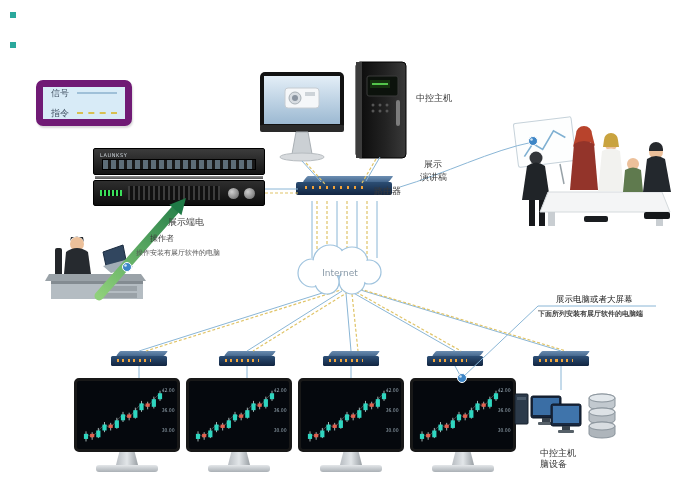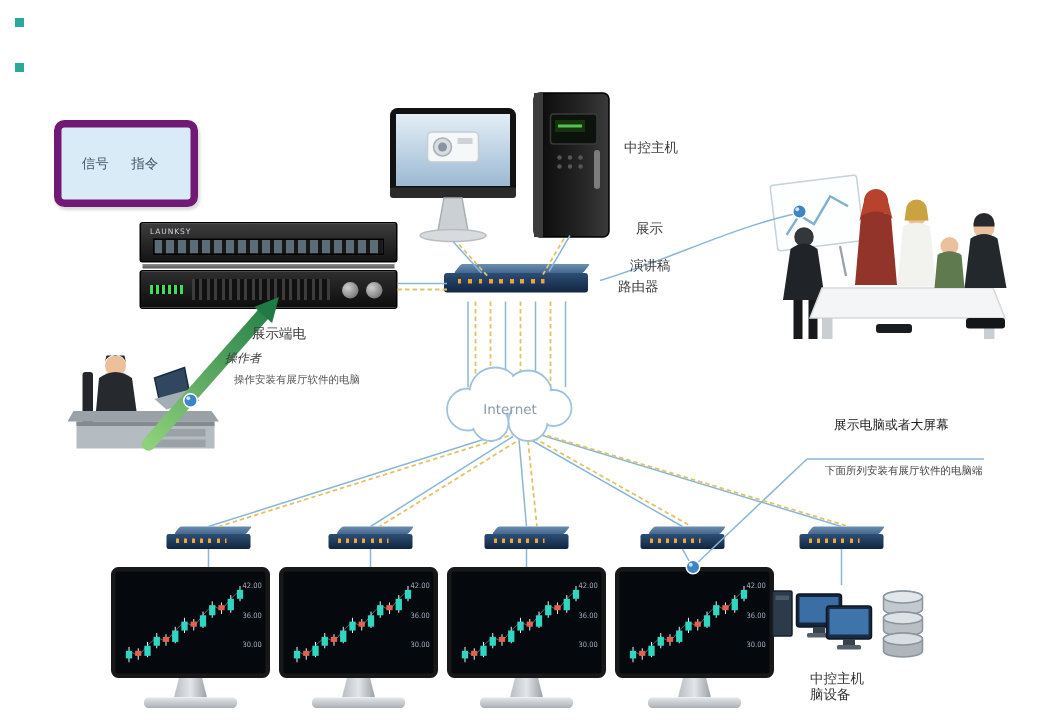--- a/index.html
+++ b/index.html
@@ -1,28 +1,28 @@
 <!DOCTYPE html>
 <html><head>
 <meta charset="utf-8">
 <style>
   html,body{margin:0;padding:0;background:#fff;}
   body{font-family:"DejaVu Sans",sans-serif;}
   .canvas{position:relative;width:691px;height:483px;background:#ffffff;overflow:hidden;}
   .dev{position:absolute;z-index:2;}
   .lbl{position:absolute;z-index:4;font-size:9px;color:#3a3a3a;white-space:nowrap;}
-  .lbl.small{font-size:7px;color:#555;margin-left:20px;}
+  .lbl.small{font-size:7px;color:#555;}
   #wires{position:absolute;left:0;top:0;z-index:3;pointer-events:none;}
   .sig{stroke:#8ab6d6;stroke-width:1;fill:none;}
   .cmd{stroke:#e0c468;stroke-width:1.2;fill:none;stroke-dasharray:3 2;}
 
   
-  .legend{position:absolute;left:36px;top:80px;width:96px;height:58px;background:#d8ebf7;
-    border:5px solid #701a75;border-radius:7px;box-shadow:1px 2px 2px rgba(0,0,0,.15);
-    z-index:2;display:flex;flex-direction:row;justify-content:center;gap:7px;padding:4px 8px;box-sizing:border-box;}
+  .legend{position:absolute;left:36px;top:80px;width:96px;height:46px;background:#d8ebf7;
+    border:7px solid #701a75;border-radius:7px;box-shadow:1px 2px 2px rgba(0,0,0,.15);
+    z-index:2;display:flex;flex-direction:column;justify-content:center;gap:7px;padding:4px 8px;box-sizing:border-box;}
   .legend-row{display:flex;align-items:center;gap:8px;}
   .legend-label{font-size:9px;color:#456;}
   .legend-line{flex:1;height:0;}
   .legend-line.solid{border-top:2px solid #9fc0d8;}
   .legend-line.dashed{border-top:2px dashed #d8c050;}
 
   
   .rack{left:93px;top:148px;width:172px;height:64px;}
   .rack-u1{height:27px;background:linear-gradient(180deg,#3c3c3c,#141414);border:1px solid #000;border-radius:2px;position:relative;box-sizing:border-box;}
   .rack-brand{position:absolute;left:6px;top:3px;font-size:5px;color:#cfd6dc;letter-spacing:.6px;}
@@ -49,22 +49,22 @@
   .sr-leds{position:absolute;left:6px;top:3px;width:34px;height:2.5px;background:repeating-linear-gradient(90deg,#f0a43a 0 2px,transparent 2px 5.5px);}
 
   
   .bmonitor{position:absolute;top:378px;width:106px;z-index:2;}
   .bm-screen{height:74px;background:#05080d;border:3px solid #181818;border-radius:5px;box-sizing:border-box;padding:2px;}
   .candle-chart{width:100%;height:100%;display:block;}
   .bm-neck{width:22px;height:13px;margin:0 auto;background:linear-gradient(90deg,#b8bdc2,#e2e6e9,#9aa0a5);
     clip-path:polygon(15% 0,85% 0,100% 100%,0 100%);}
   .bm-base{width:62px;height:7px;margin:0 auto;background:linear-gradient(180deg,#e4e7ea,#aab0b5);border-radius:3px;}
 
-  .display-title{position:absolute;left:556px;top:278px;z-index:4;font-size:8.5px;color:#222;white-space:nowrap;}
-  .display-note{position:absolute;left:550px;top:309px;z-index:4;font-size:7px;color:#444;white-space:nowrap;}
+  .display-title{position:absolute;left:556px;top:294px;z-index:4;font-size:8.5px;color:#222;white-space:nowrap;}
+  .display-note{position:absolute;left:538px;top:309px;z-index:4;font-size:7px;color:#444;white-space:nowrap;font-weight:bold;}
   .terminal-label{position:absolute;left:540px;top:448px;z-index:4;font-size:9px;color:#333;line-height:11px;}
   .marker{position:absolute;width:6px;height:6px;background:#2aa89c;z-index:2;}
 </style>
 </head>
 <body>
 
 <div class="canvas">
 
   <div class="marker" style="left:10px;top:12px;"></div>
   <div class="marker" style="left:10px;top:42px;"></div>
@@ -466,25 +466,25 @@
       <circle cx="127" cy="267" r="4.5" fill="#3d85c6" stroke="#fff" stroke-width="1"></circle>
       <circle cx="125.5" cy="265.5" r="1.3" fill="#cfe4f5"></circle>
       <circle cx="533" cy="141" r="4.5" fill="#3d85c6" stroke="#fff" stroke-width="1"></circle>
       <circle cx="531.5" cy="139.5" r="1.3" fill="#cfe4f5"></circle>
       <circle cx="462" cy="378" r="4.5" fill="#3d85c6" stroke="#fff" stroke-width="1"></circle>
       <circle cx="460.5" cy="376.5" r="1.3" fill="#cfe4f5"></circle>
     </g>
   </svg>
 
   <div class="lbl" style="left:416px;top:92px;">中控主机</div>
-  <div class="lbl" style="left:424px;top:146px;">展示</div>
+  <div class="lbl" style="left:424px;top:158px;">展示</div>
   <div class="lbl" style="left:420px;top:171px;">演讲稿</div>
-  <div class="lbl" style="left:412px;top:185px;">路由器</div>
+  <div class="lbl" style="left:374px;top:185px;">路由器</div>
   <div class="lbl" style="left:168px;top:216px;">展示端电</div>
-  <div class="lbl" style="left:150px;top:233px;font-size:8px;font-style:italic;">操作者</div>
+  <div class="lbl" style="left:150px;top:233px;font-size:8px;">操作者</div>
   <div class="lbl small" style="left:136px;top:248px;">操作安装有展厅软件的电脑</div>
   <div class="display-title">展示电脑或者大屏幕</div>
   <div class="display-note">下面所列安装有展厅软件的电脑端</div>
   <div class="terminal-label">
     <div>中控主机</div>
     <div>脑设备</div>
   </div>
 
 </div>
 

